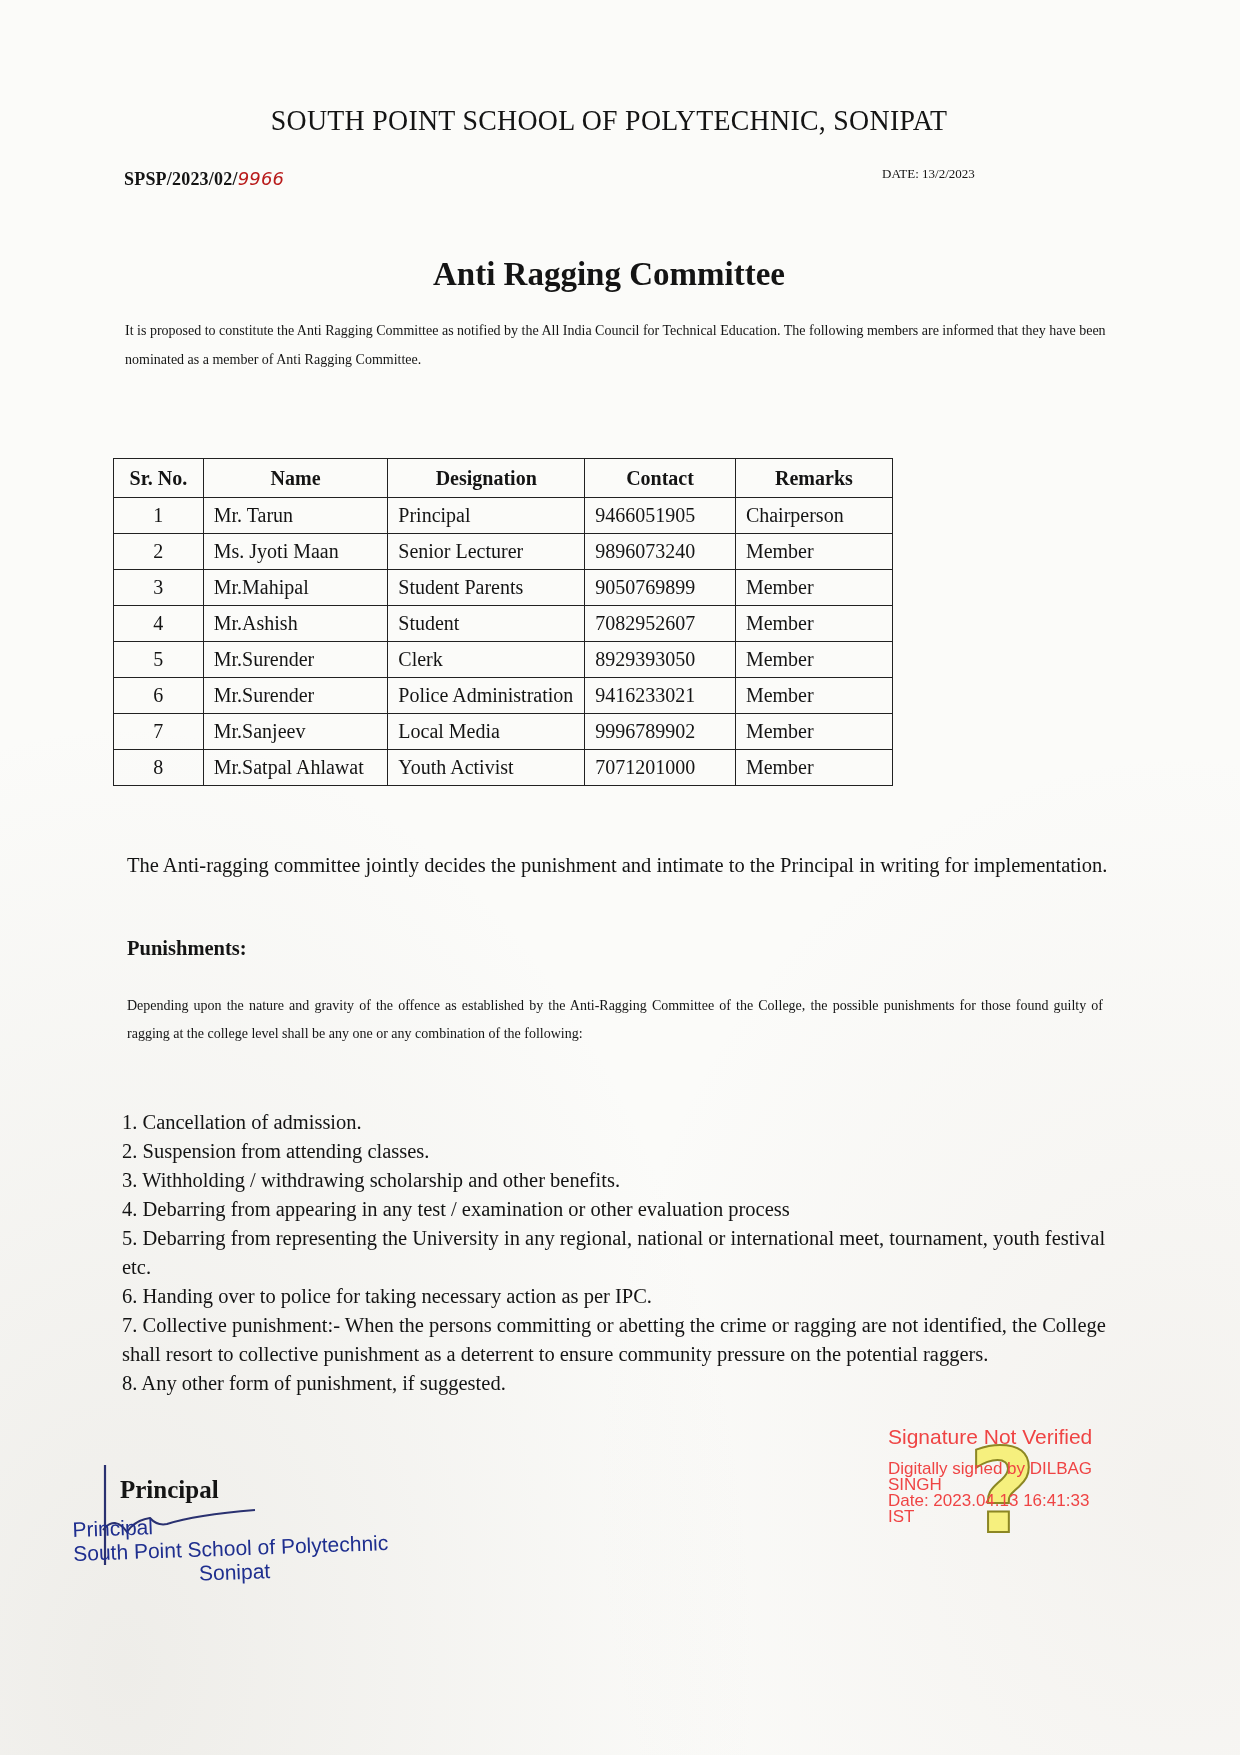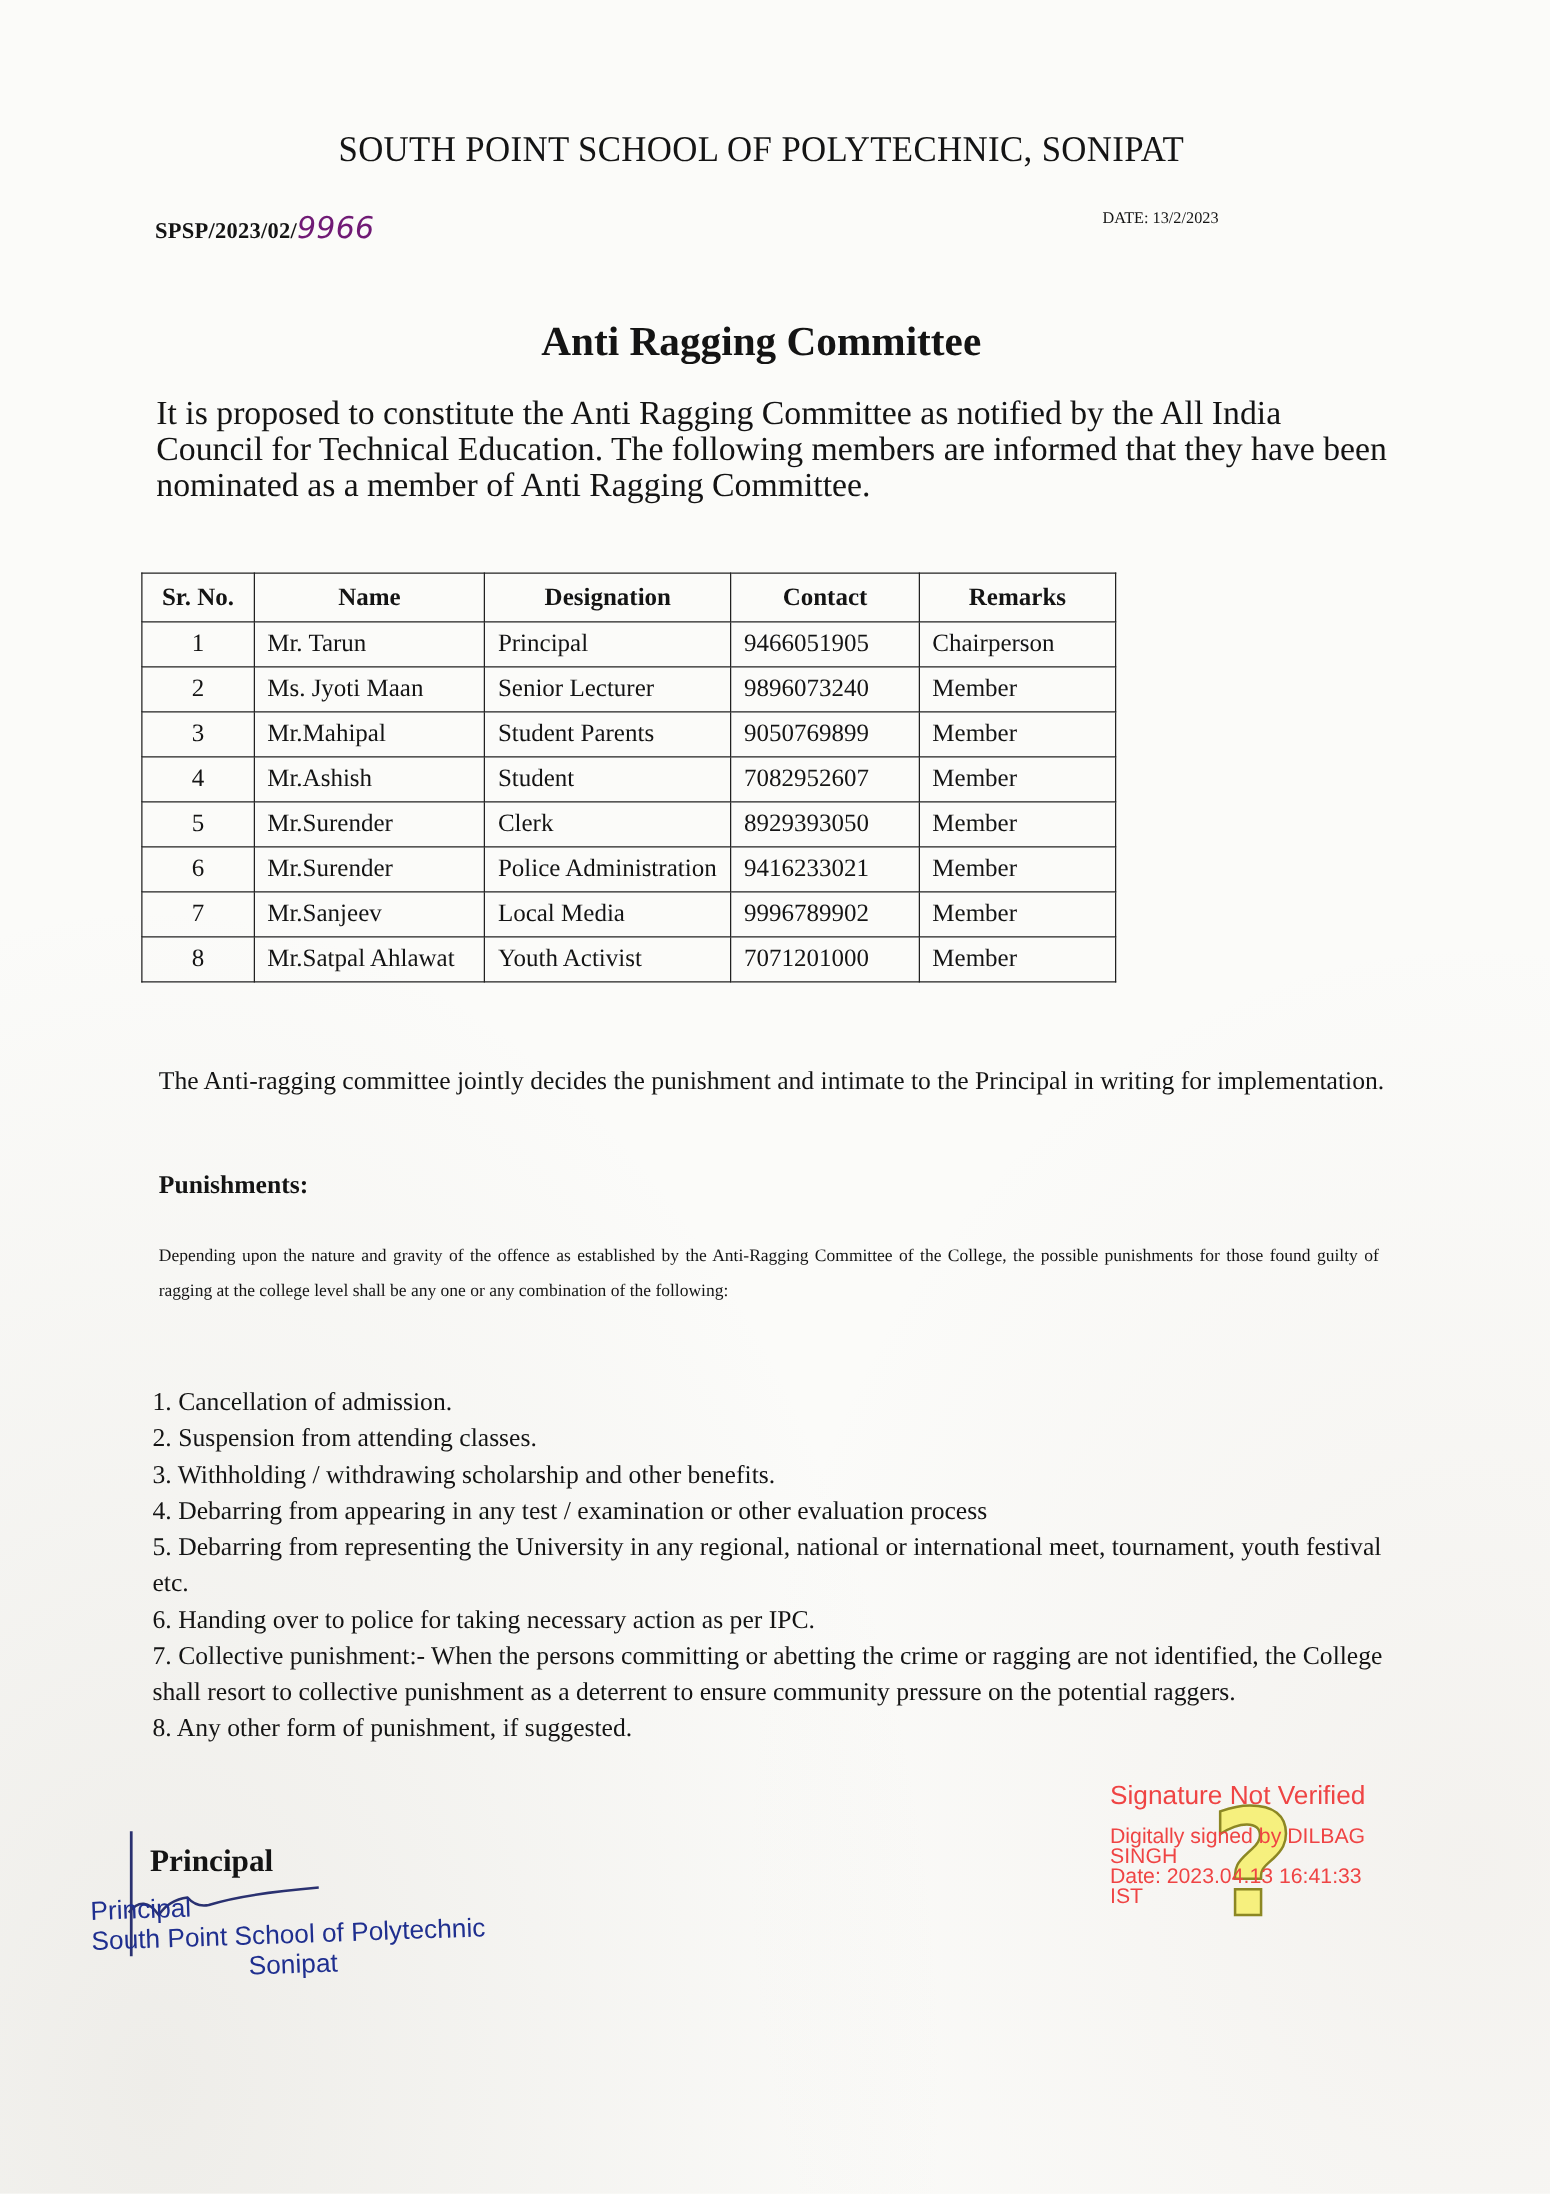--- a/index.html
+++ b/index.html
@@ -18,24 +18,24 @@
       radial-gradient(ellipse at 95% 85%, rgba(210,200,190,0.18), transparent 35%),
       #fbfbf9;
   }
   .abs { position: absolute; }
   .title {
     left: 0; width: 1218px; top: 104px;
     text-align: center; font-size: 29px; letter-spacing: 0.3px;
     transform: scaleX(0.96);
   }
   .ref { left: 124px; top: 168px; font-size: 18px; font-weight: bold; letter-spacing: 0.2px; }
-  .ref .hand { font-family: "DejaVu Sans", sans-serif; font-weight: normal; font-size: 24px; color: #701a75; font-style: italic; }
+  .ref .hand { font-family: "DejaVu Sans", sans-serif; font-weight: normal; font-size: 18px; color: #b91c1c; font-style: italic; }
   .date { left: 882px; top: 166px; font-size: 13px; font-weight: normal; }
   .heading { left: 0; width: 1218px; top: 256px; text-align: center; font-size: 33px; font-weight: bold; }
-  .intro { left: 125px; top: 316px; width: 985px; font-size: 27px; line-height: 29px; text-align: left; }
+  .intro { left: 125px; top: 316px; width: 985px; font-size: 14px; line-height: 29px; text-align: left; }
   table.committee {
     position: absolute; left: 113px; top: 458px;
     width: 780px; border-collapse: collapse;
     font-size: 20px;
   }
   table.committee th, table.committee td {
     border: 1.6px solid #222;
     padding: 0 10px; height: 35px;
     text-align: left; vertical-align: middle;
   }

